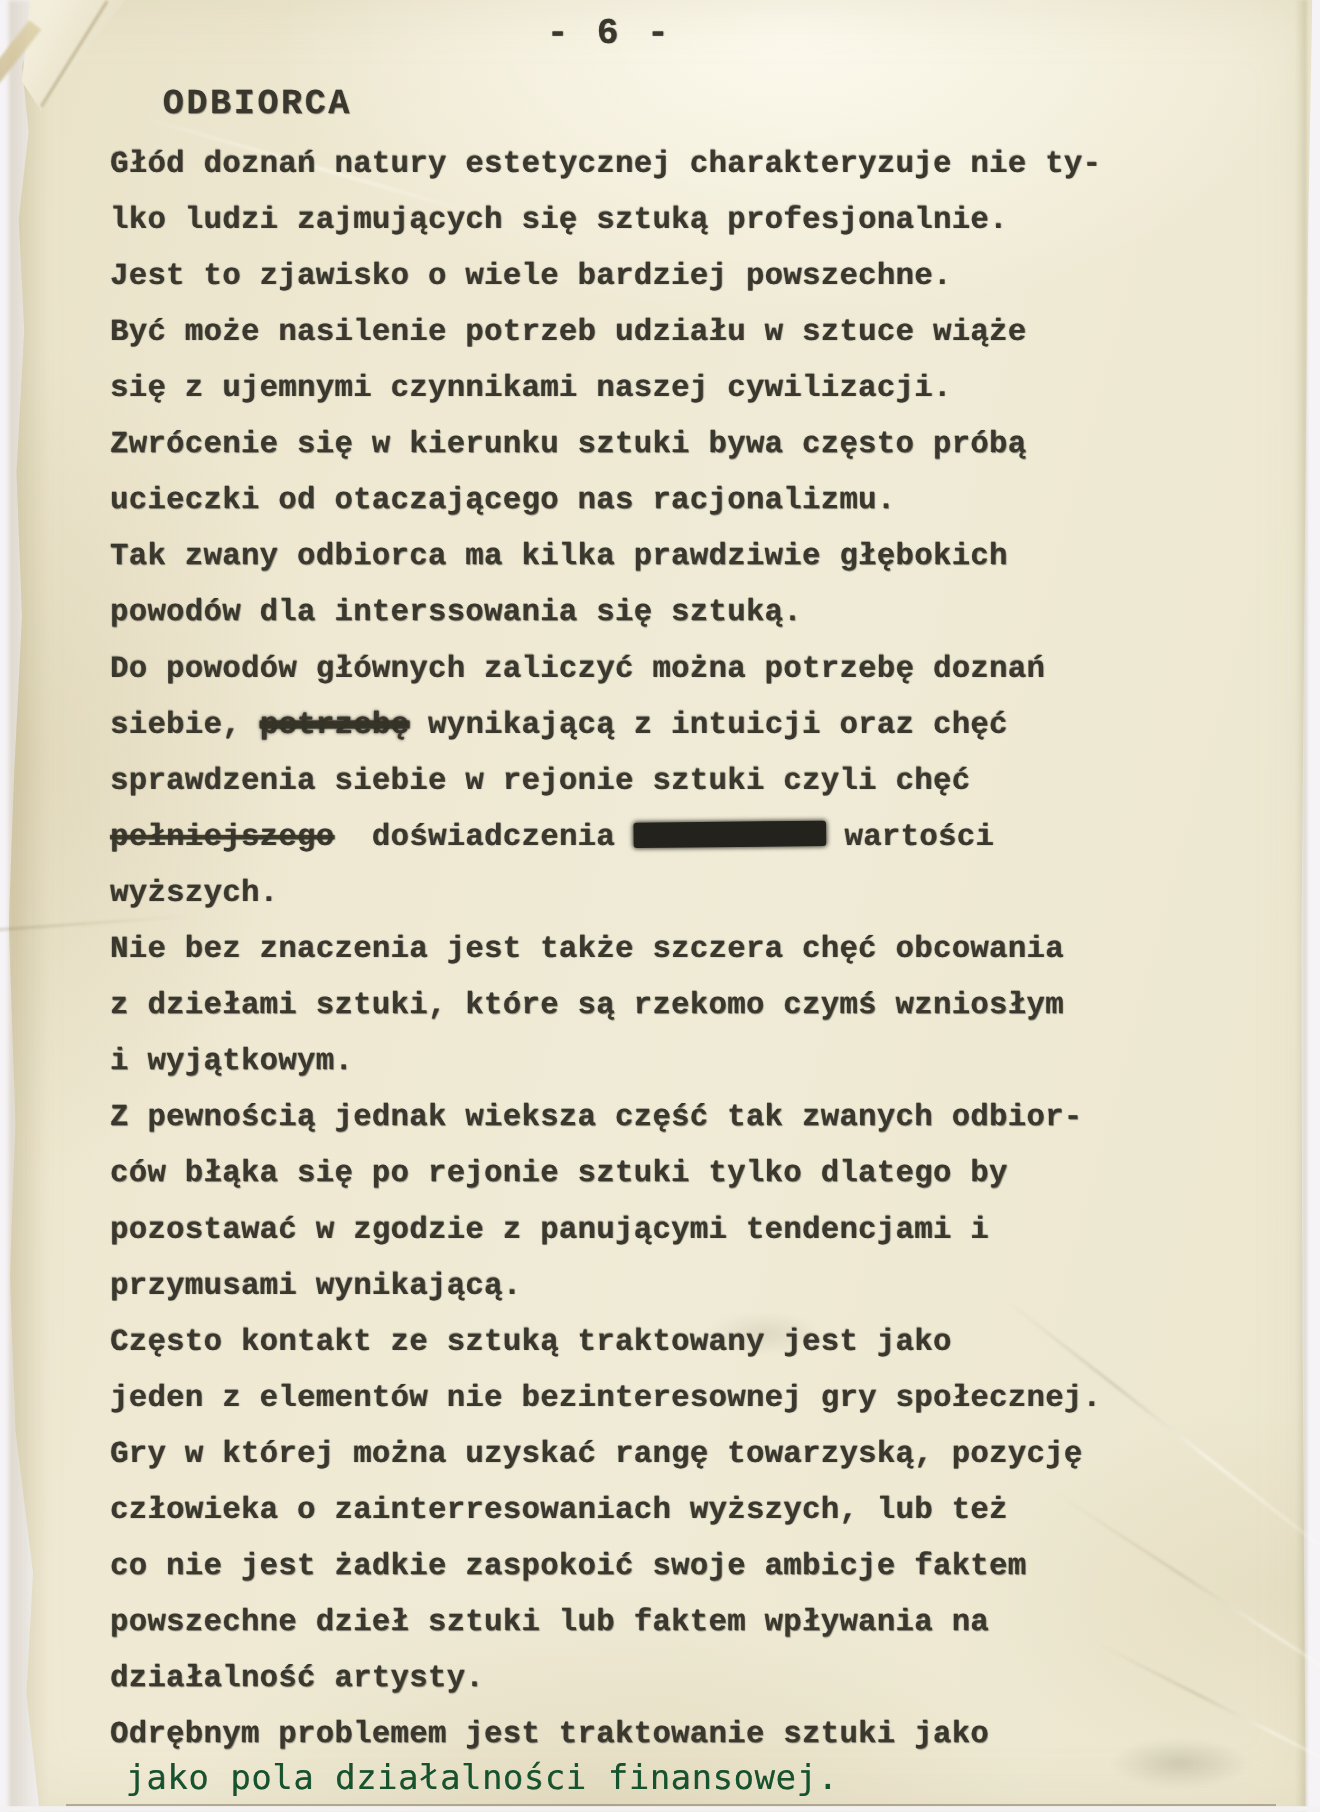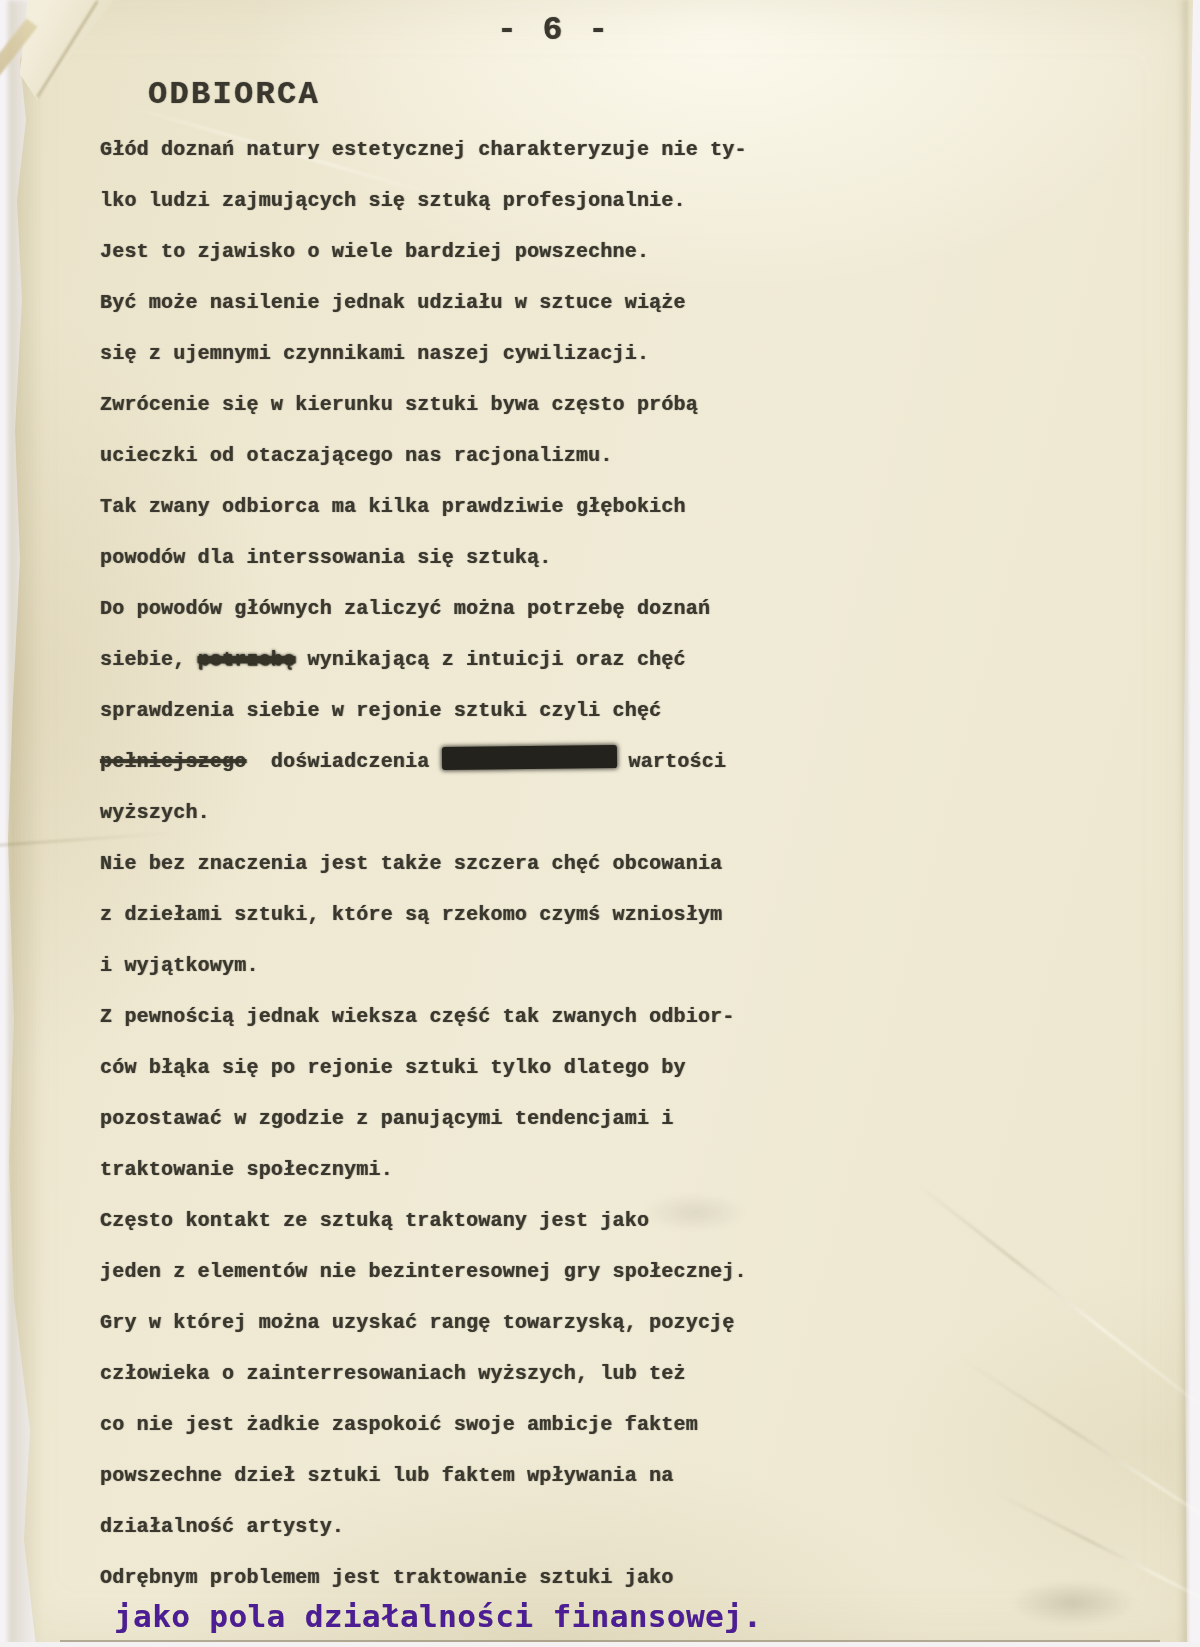--- a/index.html
+++ b/index.html
@@ -65,30 +65,30 @@
   
   .bottom-edge-line{position:absolute;left:60px;right:40px;bottom:5px;height:2px;
     background:rgba(110,100,80,.45);filter:blur(.5px);}
   .bottom-edge-band{position:absolute;left:0;right:0;bottom:0;height:5px;background:#f3f1f2;}
   
   .typewritten{color:#3a382e;font-weight:700;
     text-shadow:.6px .4px 1px rgba(52,50,40,.6), -.4px -.2px .8px rgba(52,50,40,.35);}
   .page-number{position:absolute;left:497px;top:12px;font-size:33px;letter-spacing:3px;white-space:pre;}
   .doc-title{position:absolute;left:100px;top:76px;font-size:32px;letter-spacing:2.3px;white-space:pre;margin-left:48px;}
   .body-lines{position:absolute;left:100px;top:124px;width:1046px;}
-  .line{height:51px;line-height:51px;font-size:20px;letter-spacing:.2px;white-space:pre;}
+  .line{height:51px;line-height:51px;font-size:28px;letter-spacing:.2px;white-space:pre;}
   .strike{text-decoration:line-through;text-decoration-thickness:4px;
     text-decoration-color:rgba(55,52,40,.88);}
   .strike.heavy{text-decoration-thickness:7px;
     text-shadow:0 0 3px rgba(45,42,32,.9), .5px .5px 1px rgba(45,42,32,.8);margin-top:18px;}
   .redacted{display:inline-block;height:23px;border-radius:3px;background:#23221c;
     box-shadow:0 0 4px 1px rgba(35,34,28,.8);vertical-align:-2px;transform:rotate(-.6deg);}
   .footer-line{position:absolute;left:114px;top:1598px;
-    font-family:"DejaVu Sans Mono","Liberation Mono",monospace;font-weight:700;
-    font-size:31px;letter-spacing:.4px;color:#4c1d95;white-space:pre;
+    font-family:"DejaVu Sans Mono","Liberation Mono",monospace;font-weight:400;
+    font-size:31px;letter-spacing:.4px;color:#14532d;white-space:pre;
     text-shadow:.3px .3px .5px rgba(60,58,48,.5);}
 </style>
 </head>
 <body>
 
 <div class="paper"></div>
 <div class="left-shade"></div>
 <div class="right-shade"></div>
 <div class="corner-flap"></div>
 <div class="corner-fold-line"></div>
@@ -104,38 +104,38 @@
 <div class="bottom-edge-band"></div>
 
 <div class="page-number typewritten">- 6 -</div>
 
 <div class="doc-title typewritten">ODBIORCA</div>
 
 <div class="body-lines typewritten">
     <div class="line"><span>Głód doznań natury estetycznej charakteryzuje nie ty-</span></div>
     <div class="line"><span>lko ludzi zajmujących się sztuką profesjonalnie.</span></div>
     <div class="line"><span>Jest to zjawisko o wiele bardziej powszechne.</span></div>
-    <div class="line"><span>Być może nasilenie jednak udziału w sztuce wiąże</span></div>
+    <div class="line"><span>Być może nasilenie potrzeb udziału w sztuce wiąże</span></div>
     <div class="line"><span>się z ujemnymi czynnikami naszej cywilizacji.</span></div>
     <div class="line"><span>Zwrócenie się w kierunku sztuki bywa często próbą</span></div>
     <div class="line"><span>ucieczki od otaczającego nas racjonalizmu.</span></div>
     <div class="line"><span>Tak zwany odbiorca ma kilka prawdziwie głębokich</span></div>
     <div class="line"><span>powodów dla interssowania się sztuką.</span></div>
     <div class="line"><span>Do powodów głównych zaliczyć można potrzebę doznań</span></div>
     <div class="line"><span>siebie, </span><span class="strike heavy">potrzebę</span><span> wynikającą z intuicji oraz chęć</span></div>
     <div class="line"><span>sprawdzenia siebie w rejonie sztuki czyli chęć</span></div>
     <div class="line"><span class="strike">pełniejszego</span><span>  doświadczenia </span><span class="redacted" style="width: 174.6px;"></span><span> wartości</span></div>
     <div class="line"><span>wyższych.</span></div>
     <div class="line"><span>Nie bez znaczenia jest także szczera chęć obcowania</span></div>
     <div class="line"><span>z dziełami sztuki, które są rzekomo czymś wzniosłym</span></div>
     <div class="line"><span>i wyjątkowym.</span></div>
     <div class="line"><span>Z pewnością jednak wieksza część tak zwanych odbior-</span></div>
     <div class="line"><span>ców błąka się po rejonie sztuki tylko dlatego by</span></div>
     <div class="line"><span>pozostawać w zgodzie z panującymi tendencjami i</span></div>
-    <div class="line"><span>traktowanie społecznymi.</span></div>
+    <div class="line"><span>przymusami wynikającą.</span></div>
     <div class="line"><span>Często kontakt ze sztuką traktowany jest jako</span></div>
     <div class="line"><span>jeden z elementów nie bezinteresownej gry społecznej.</span></div>
     <div class="line"><span>Gry w której można uzyskać rangę towarzyską, pozycję</span></div>
     <div class="line"><span>człowieka o zainterresowaniach wyższych, lub też</span></div>
     <div class="line"><span>co nie jest żadkie zaspokoić swoje ambicje faktem</span></div>
     <div class="line"><span>powszechne dzieł sztuki lub faktem wpływania na</span></div>
     <div class="line"><span>działalność artysty.</span></div>
     <div class="line"><span>Odrębnym problemem jest traktowanie sztuki jako</span></div>
   </div>
 

